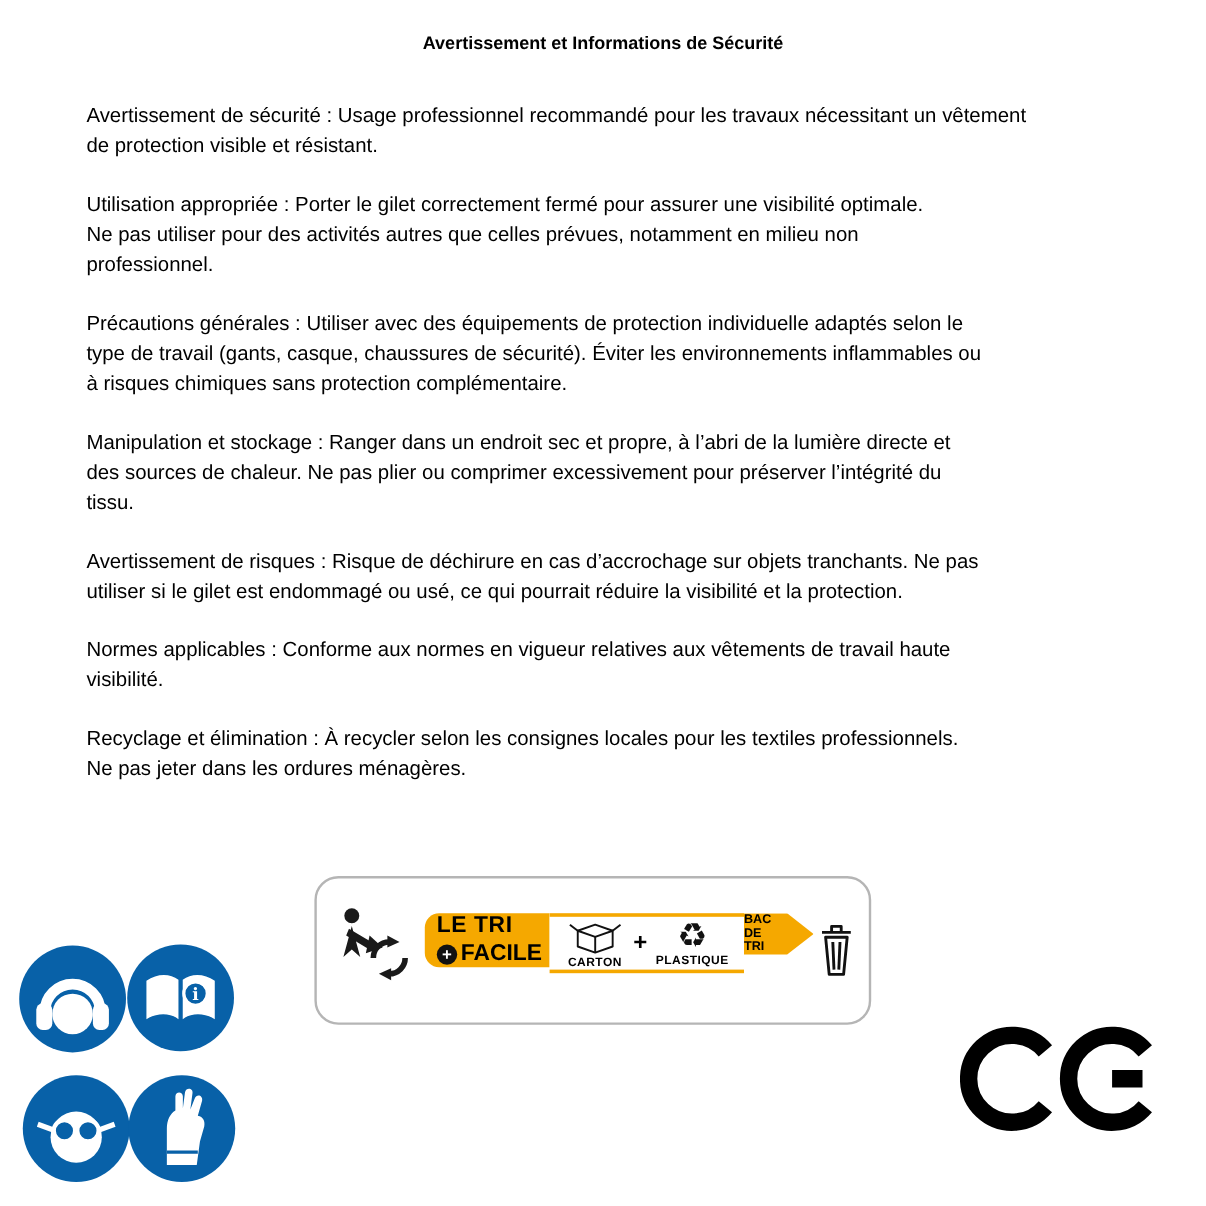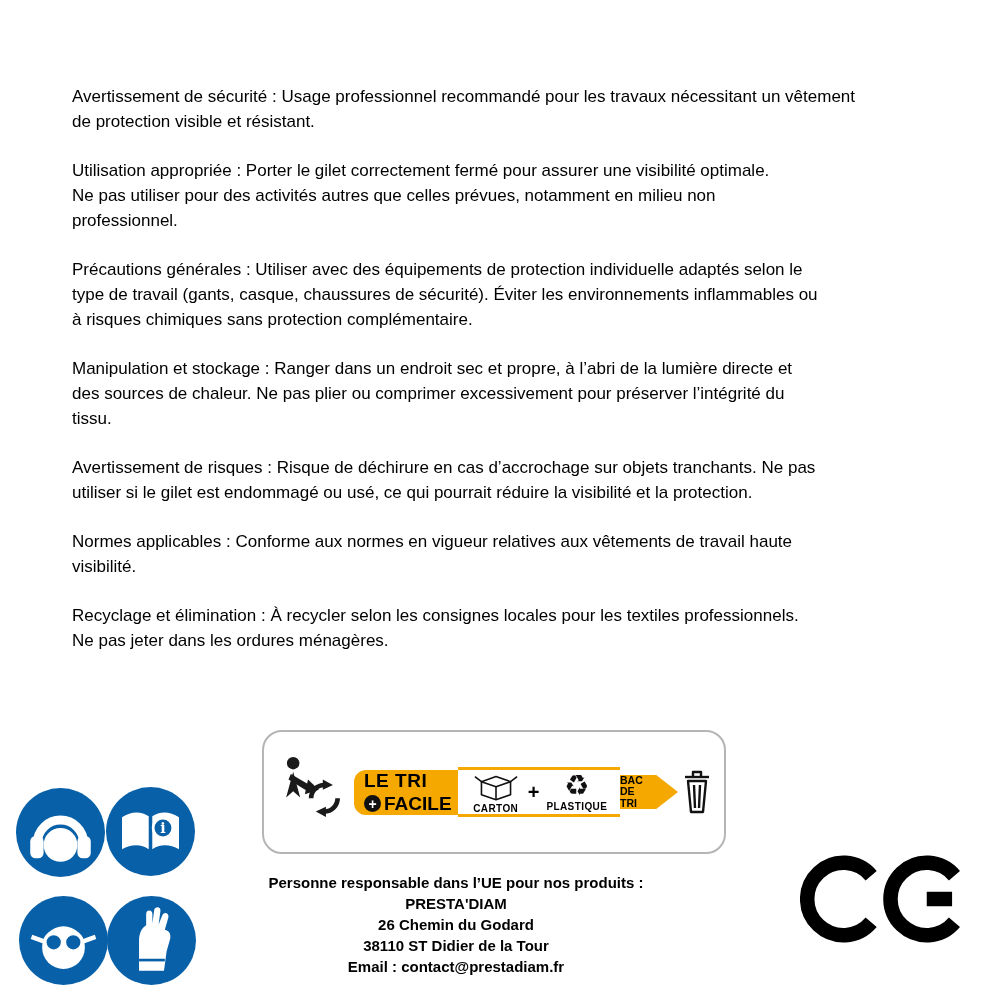--- a/index.html
+++ b/index.html
@@ -31,21 +31,21 @@
     font-size:15px;font-weight:bold;
   }
   .tri-box{
     position:absolute;left:262px;top:730px;width:464px;height:124px;
     background:#fff;border:2px solid #b5b5b5;border-radius:20px;
     box-sizing:border-box;
     display:flex;align-items:center;padding:6px 10px 6px 12px;
   }
   .triman{width:78px;height:92px;flex:0 0 auto;}
   .tri-right{flex:1;display:flex;flex-direction:column;}
-  .banner{display:flex;align-items:center;height:62px;}
+  .banner{display:flex;align-items:flex-start;height:62px;}
   .banner-left{
     background:var(--yellow);
     border-radius:12px 0 0 12px;
     width:104px;box-sizing:border-box;
     display:flex;flex-direction:column;justify-content:center;
     padding-left:10px;gap:1px;
   }
   .banner-left .l1{font-size:19px;font-weight:800;letter-spacing:.5px;}
   .banner-left .l2{display:flex;align-items:center;gap:3px;font-size:19px;font-weight:800;}
   .plus-badge{
@@ -98,20 +98,21 @@
   }
   
   .ce-mark{position:absolute;left:800px;top:852px;width:172px;height:94px;}
   :root{--yellow:#F5A800;--blue:#0861A8;}
 </style>
 </head>
 <body>
 
 <div class="page">
 
+  <h1 class="title">Avertissement et Informations de Sécurité</h1>
 
   <div class="body-text">
     <p>Avertissement de sécurité : Usage professionnel recommandé pour les travaux nécessitant un vêtement
 de protection visible et résistant.</p>
     <p>Utilisation appropriée : Porter le gilet correctement fermé pour assurer une visibilité optimale.
 Ne pas utiliser pour des activités autres que celles prévues, notamment en milieu non
 professionnel.</p>
     <p>Précautions générales : Utiliser avec des équipements de protection individuelle adaptés selon le
 type de travail (gants, casque, chaussures de sécurité). Éviter les environnements inflammables ou
 à risques chimiques sans protection complémentaire.</p>
@@ -214,27 +215,20 @@
       <circle cx="61" cy="52" r="10" fill="#0861A8" stroke="#fff" stroke-width="4"></circle>
     </svg>
   </div>
   <div class="m-circle" id="mc4">
     <svg viewBox="0 0 100 100">
       <path d="M36,84 L36,50 C36,42 39,36 44,33 L44,20 C44,15 51,15 51,20 L51,31 L53,16 C54,11 61,12 60,17 L58,32 L62,22 C64,17 70,19 69,24 L65,38 C70,39 72,43 71,48 L67,62 L64,84 Z" fill="#fff"></path>
       <line x1="36" y1="72" x2="65" y2="72" stroke="#0861A8" stroke-width="3"></line>
     </svg>
   </div>
 
-  <div class="address">
-    <div>Personne responsable dans l’UE pour nos produits :</div>
-    <div>PRESTA'DIAM</div>
-    <div>26 Chemin du Godard</div>
-    <div>38110 ST Didier de la Tour</div>
-    <div>Email : contact@prestadiam.fr</div>
-  </div>
 
   <svg class="ce-mark" viewBox="0 0 190 100" aria-label="CE">
     <path d="M78.6,24.3 A40,40 0 1 0 78.6,75.7" stroke="#000" stroke-width="16" fill="none"></path>
     <path d="M170.6,24.3 A40,40 0 1 0 170.6,75.7" stroke="#000" stroke-width="16" fill="none"></path>
     <line x1="140" y1="50" x2="168" y2="50" stroke="#000" stroke-width="16"></line>
   </svg>
 
 </div>
 
 </body></html>

